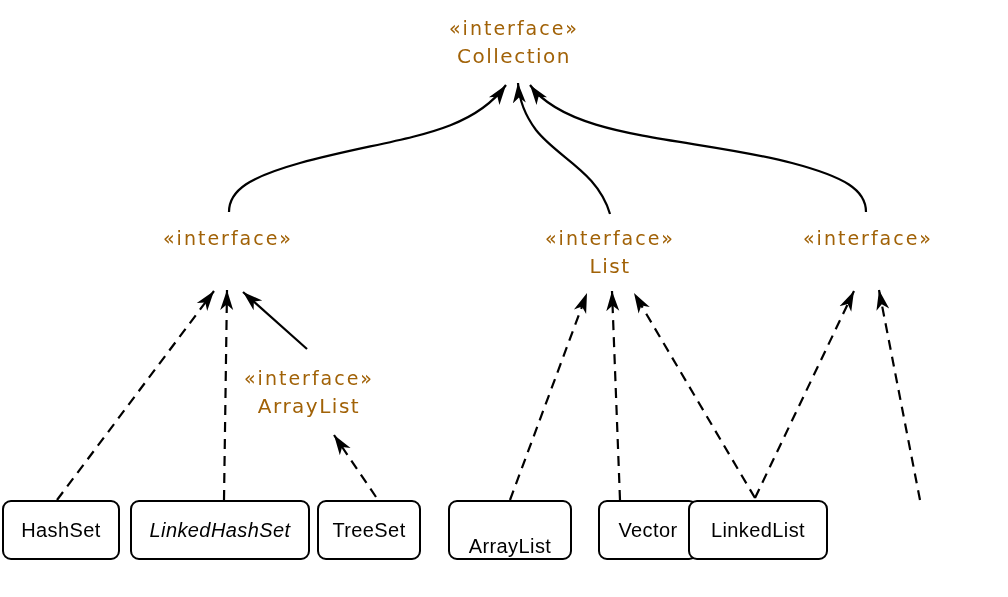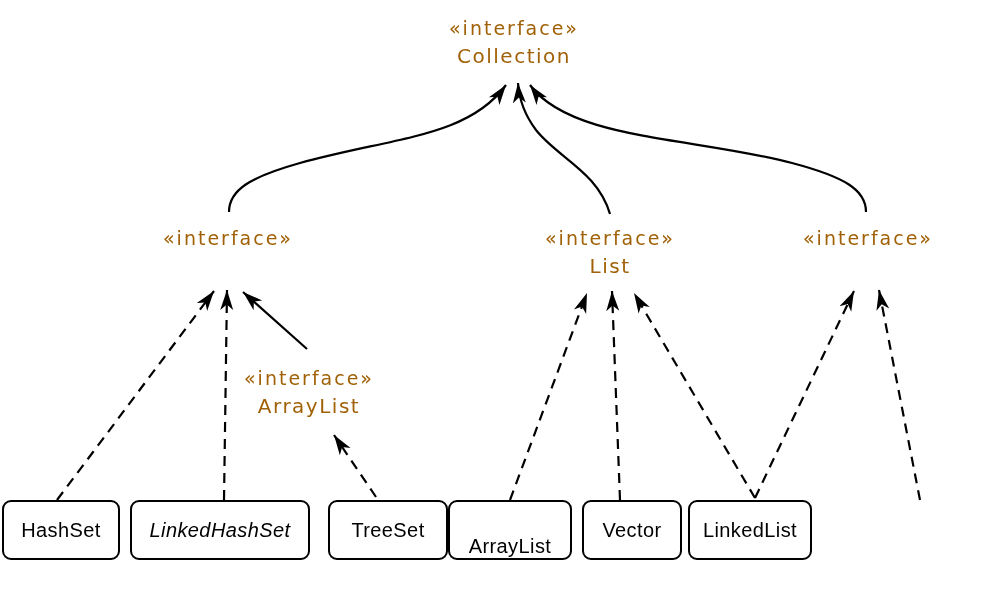--- a/index.html
+++ b/index.html
@@ -103,26 +103,26 @@
     <div class="stereo">«interface»</div>
     <div class="iname">ArrayList</div>
   </div>
 
   <div class="cls-box" style="left:2px;width:118px;">
     <span>HashSet</span>
   </div>
   <div class="cls-box" style="left:130px;width:180px;font-style:italic;">
     <span>LinkedHashSet</span>
   </div>
-  <div class="cls-box" style="left:328px;width:120px;">
+  <div class="cls-box" style="left:317px;width:104px;">
     <span>TreeSet</span>
   </div>
   <div class="cls-box" style="left:448px;width:124px;align-items:flex-end;">
     <span>ArrayList</span>
   </div>
-  <div class="cls-box" style="left:582px;width:100px;justify-content:center;">
+  <div class="cls-box" style="left:598px;width:100px;justify-content:center;">
     <span>Vector</span>
   </div>
-  <div class="cls-box" style="left:688px;width:124px;">
+  <div class="cls-box" style="left:688px;width:140px;">
     <span>LinkedList</span>
   </div>
 
 </div>
 
 </body></html>

